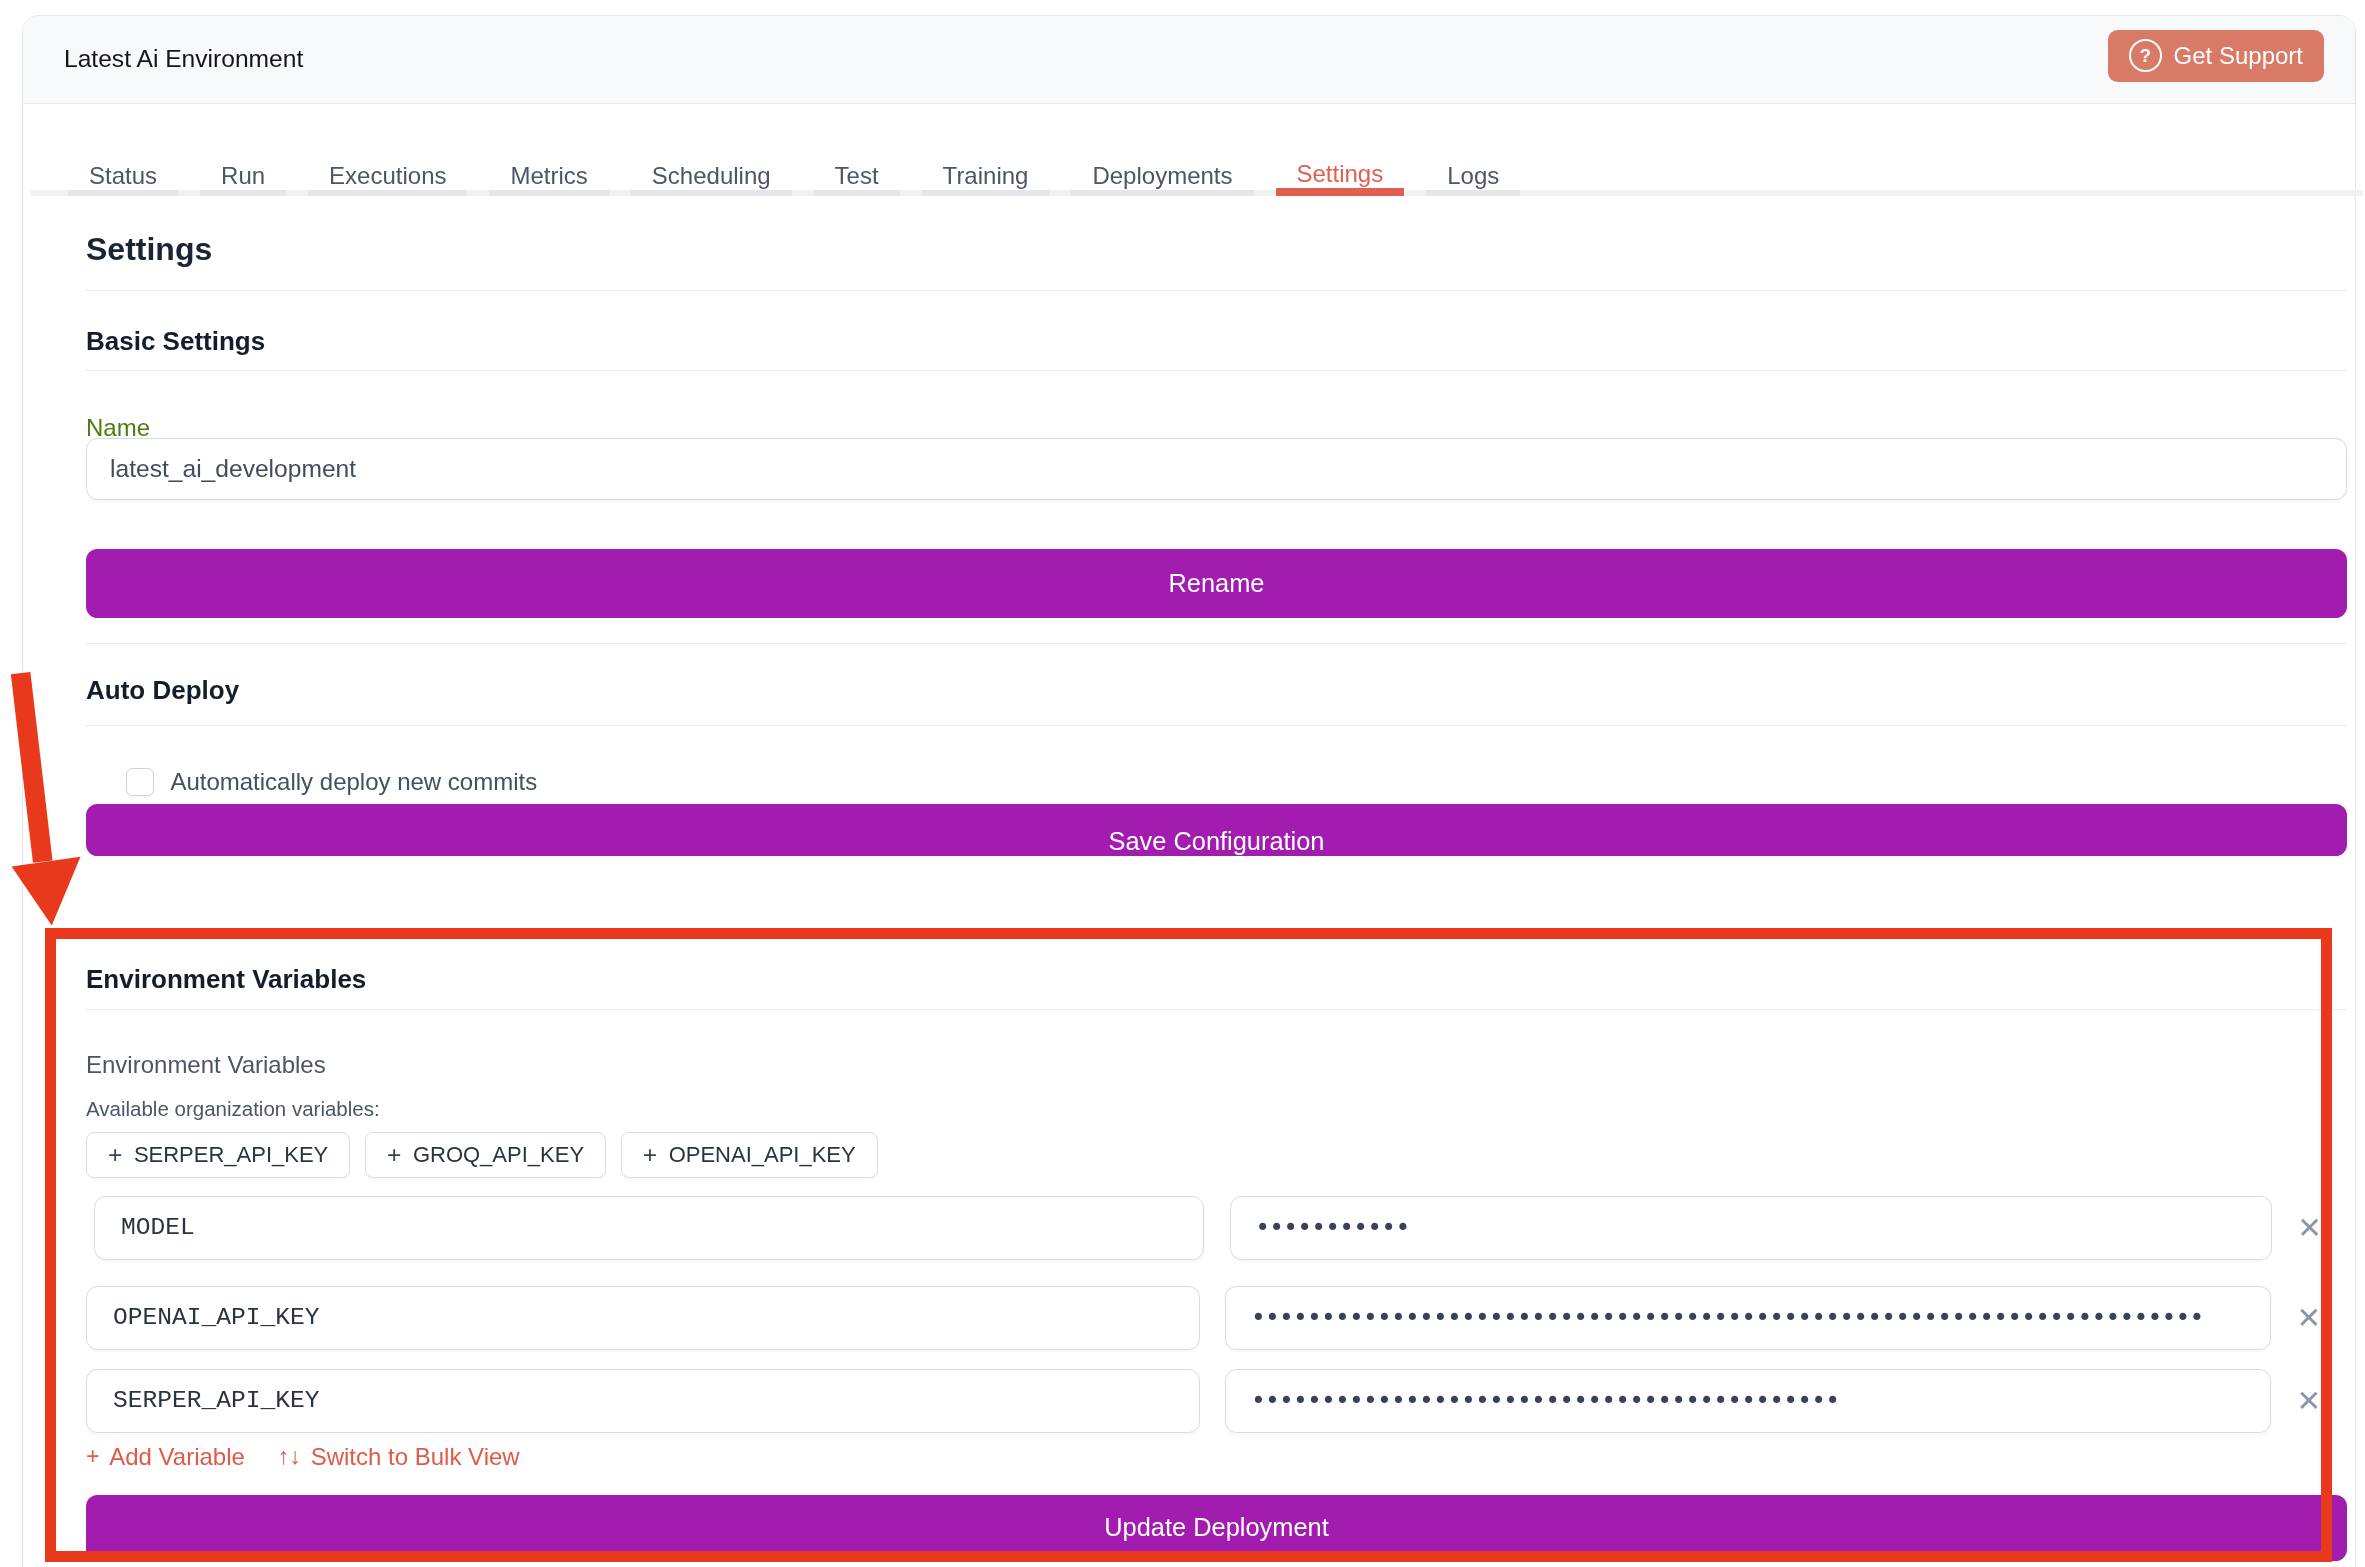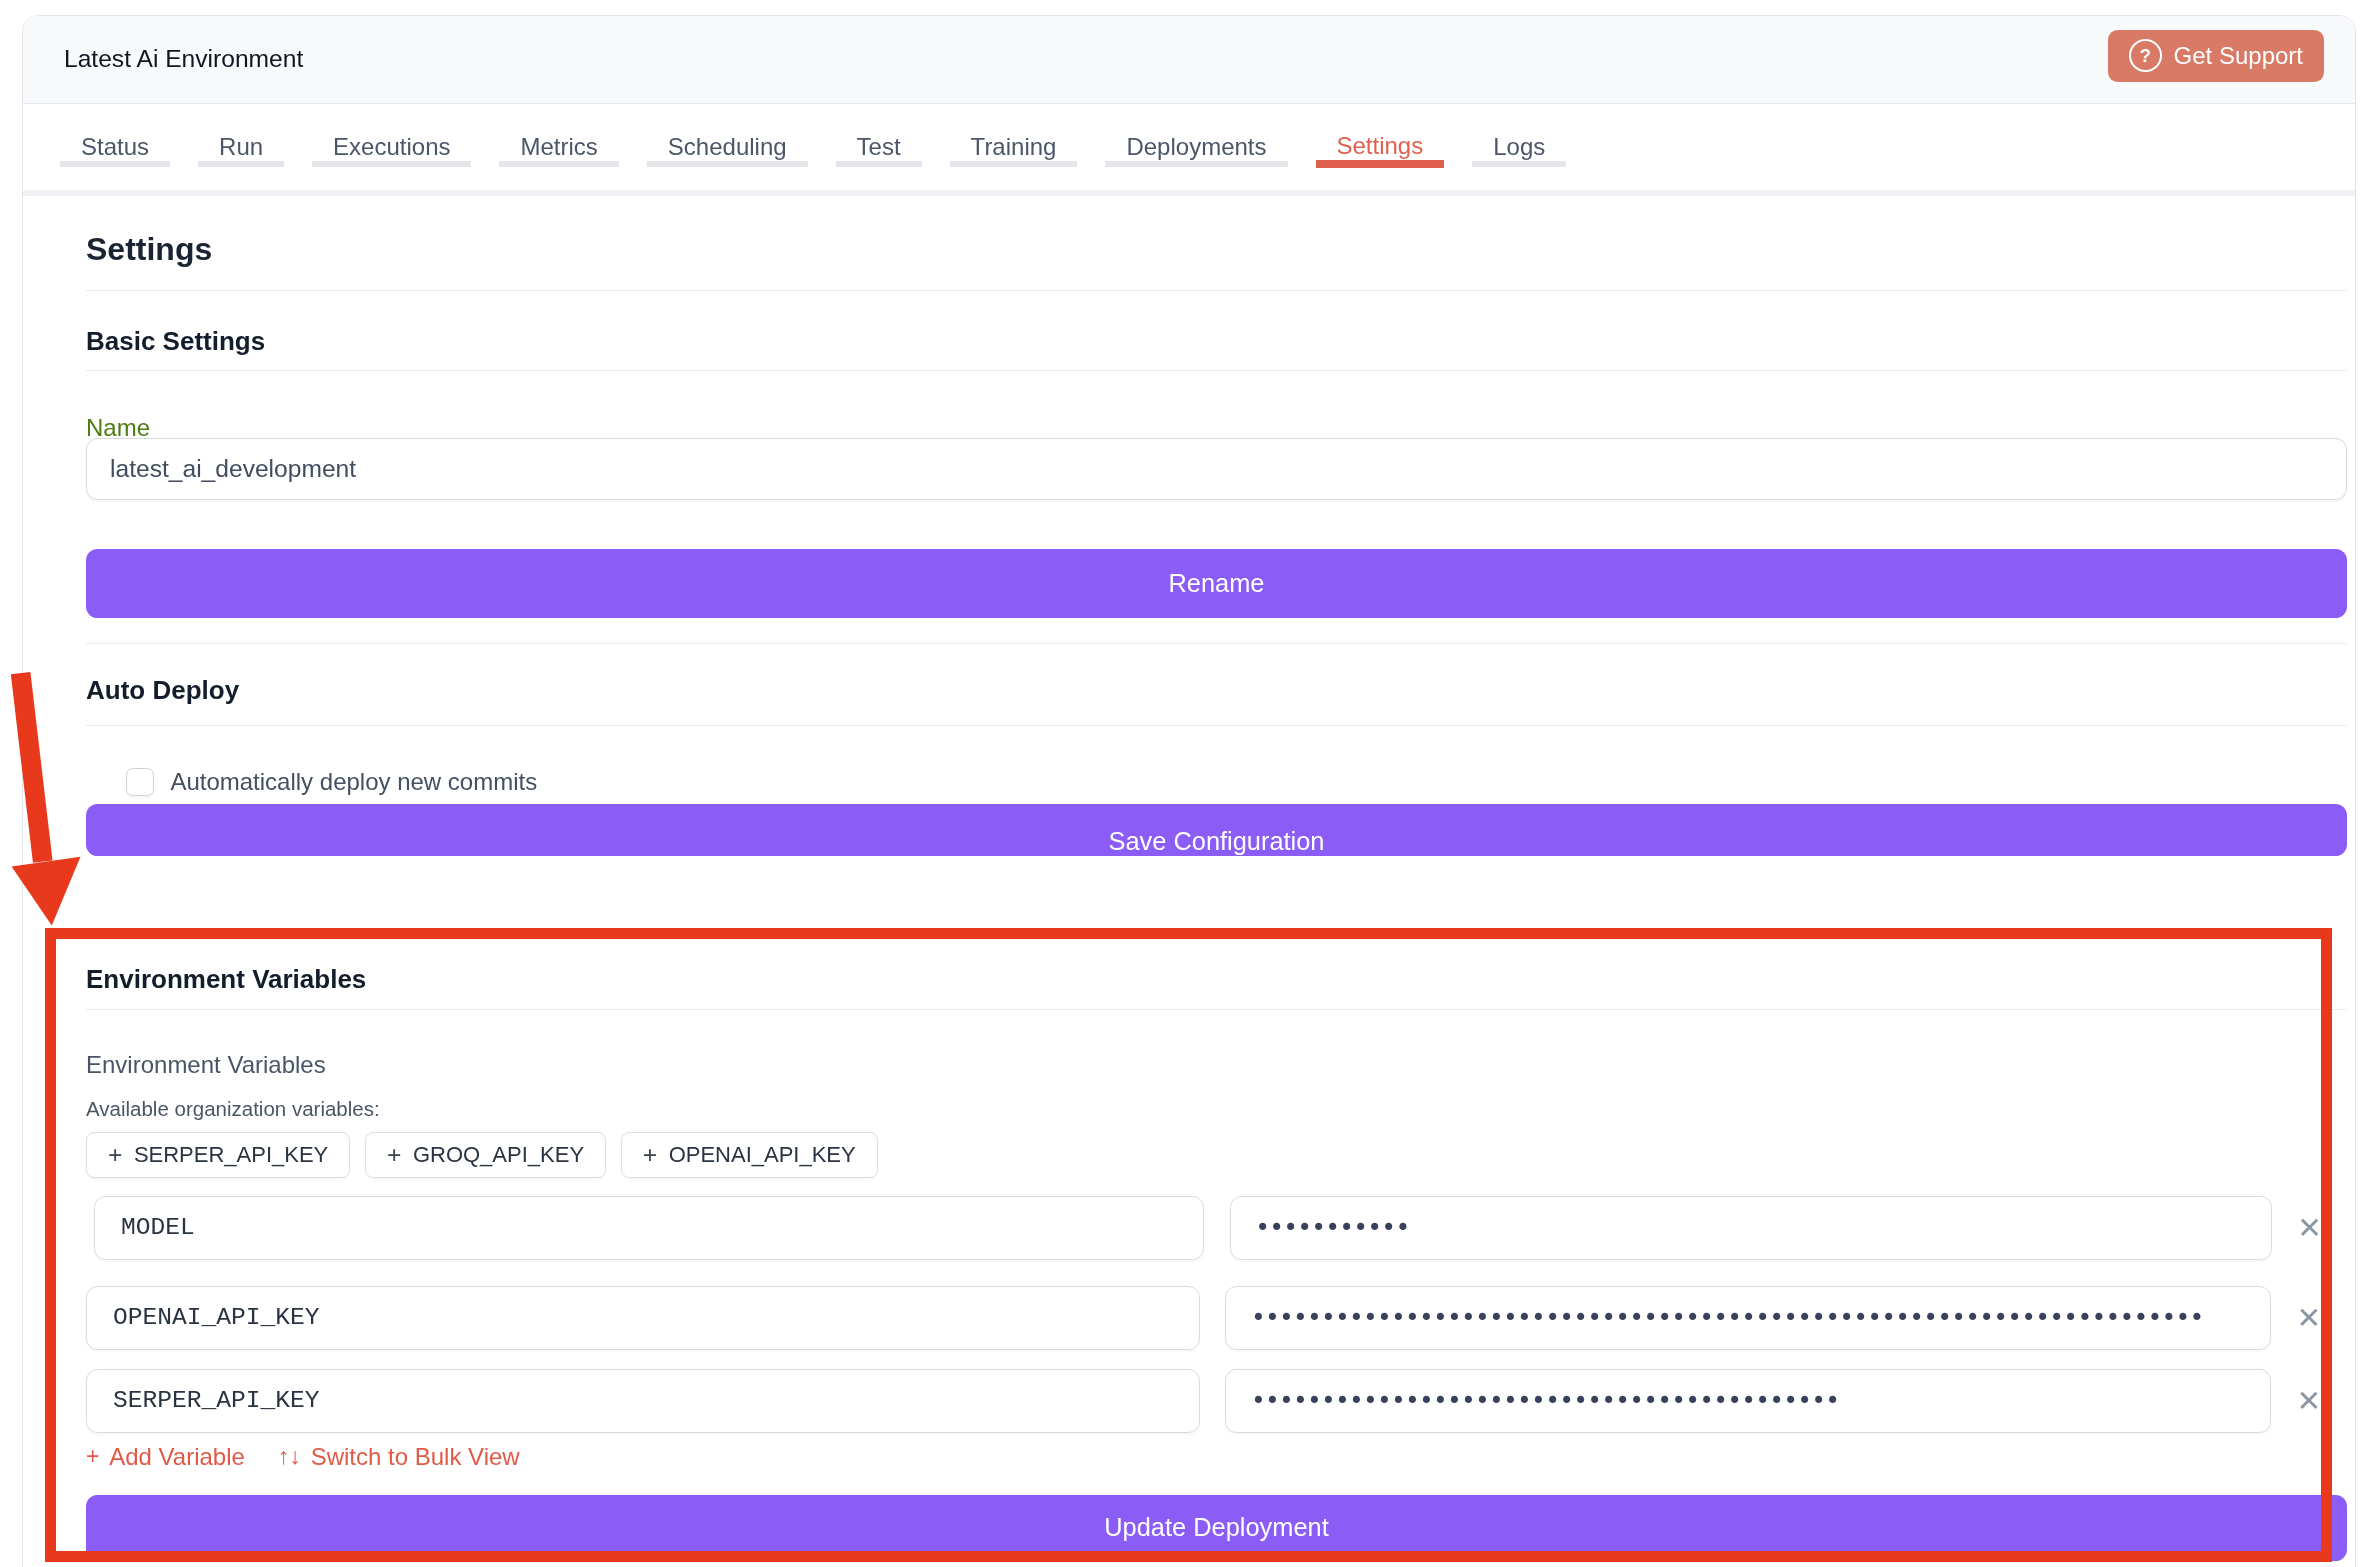--- a/index.html
+++ b/index.html
@@ -11,37 +11,37 @@
   
   .hdr{position:absolute;left:0;top:0;width:100%;height:88px;background:#f8f9fb;
        border-bottom:1.6px solid #e7e9ec;border-radius:14.7px 14.7px 0 0;box-sizing:border-box;}
   .hdr-title{position:absolute;left:41px;top:29.5px;font-size:24.6px;font-weight:500;color:#10151f;}
   .support-btn{position:absolute;right:31px;top:14px;height:52px;background:#d87a65;
        border-radius:9.8px;display:flex;align-items:center;gap:11.5px;padding:0 21px;
        color:#ffffff;font-size:24px;cursor:pointer;}
   .qmark{width:29.5px;height:29.5px;border:2px solid #ffffff;border-radius:50%;
        display:flex;align-items:center;justify-content:center;font-size:19px;font-weight:600;}
   
-  .tabs{position:absolute;left:0;top:88px;width:100%;height:92px;display:flex;
-        align-items:center;padding-left:37px;box-sizing:border-box;gap:28px;}
+  .tabs{position:absolute;left:8px;top:88px;width:100%;height:92px;display:flex;
+        align-items:flex-end;padding-left:37px;box-sizing:border-box;gap:22px;}
   .tabs::after{content:"";position:absolute;left:0;right:0;bottom:0;height:5.7px;background:#f0f1f4;}
   .tab{position:relative;display:flex;align-items:center;padding:0 21px;font-size:24px;
        color:#4c5668;cursor:pointer;z-index:1;border-bottom:6.6px solid #e4e6ea;box-sizing:border-box;}
   .tab.active{color:#df604f;border-bottom:8.2px solid #df604f;}
   
   .content{position:absolute;left:63px;top:0;width:2261px;}
   .abs{position:absolute;left:0;width:100%;box-sizing:border-box;}
   h1.pagetitle{margin:0;font-size:32px;font-weight:700;color:#1b2433;}
   h2.section{margin:0;font-size:26px;font-weight:700;color:#141d2c;}
   .rule{height:1.6px;background:#e8eaee;}
   .field-label{font-size:24px;color:#4d7c0f;}
   .text-input{height:62px;border:1.6px solid #d5dae0;border-radius:11.5px;background:#fff;
         display:flex;align-items:center;padding:0 23px;font-size:24.6px;color:#414c5e;
         box-shadow:0 1.6px 2.5px rgba(0,0,0,0.03);}
-  .btn{height:69px;background:#8b5cf6;border-radius:11.5px;display:flex;align-items:center;
+  .btn{height:69px;background:#a21caf;border-radius:11.5px;display:flex;align-items:center;
         justify-content:center;color:#ffffff;font-size:25.4px;cursor:pointer;}
   .cb-row{display:flex;align-items:center;gap:16.4px;padding-left:40px;}
   .checkbox{width:26px;height:26px;border:1.6px solid #ccd3db;border-radius:6.6px;background:#fff;
         box-shadow:0 1.6px 2.5px rgba(0,0,0,0.04);}
   .cb-label{font-size:24px;color:#445061;}
   .muted{font-size:24px;color:#4a5568;}
   .small{font-size:20.5px;color:#4a5568;}
   .chips{display:flex;gap:14.7px;}
   .chip{height:44px;border:1.6px solid #d9dee4;border-radius:8.2px;background:#fff;
         display:flex;align-items:center;gap:11.5px;padding:0 21px;font-size:22px;color:#2a3342;

